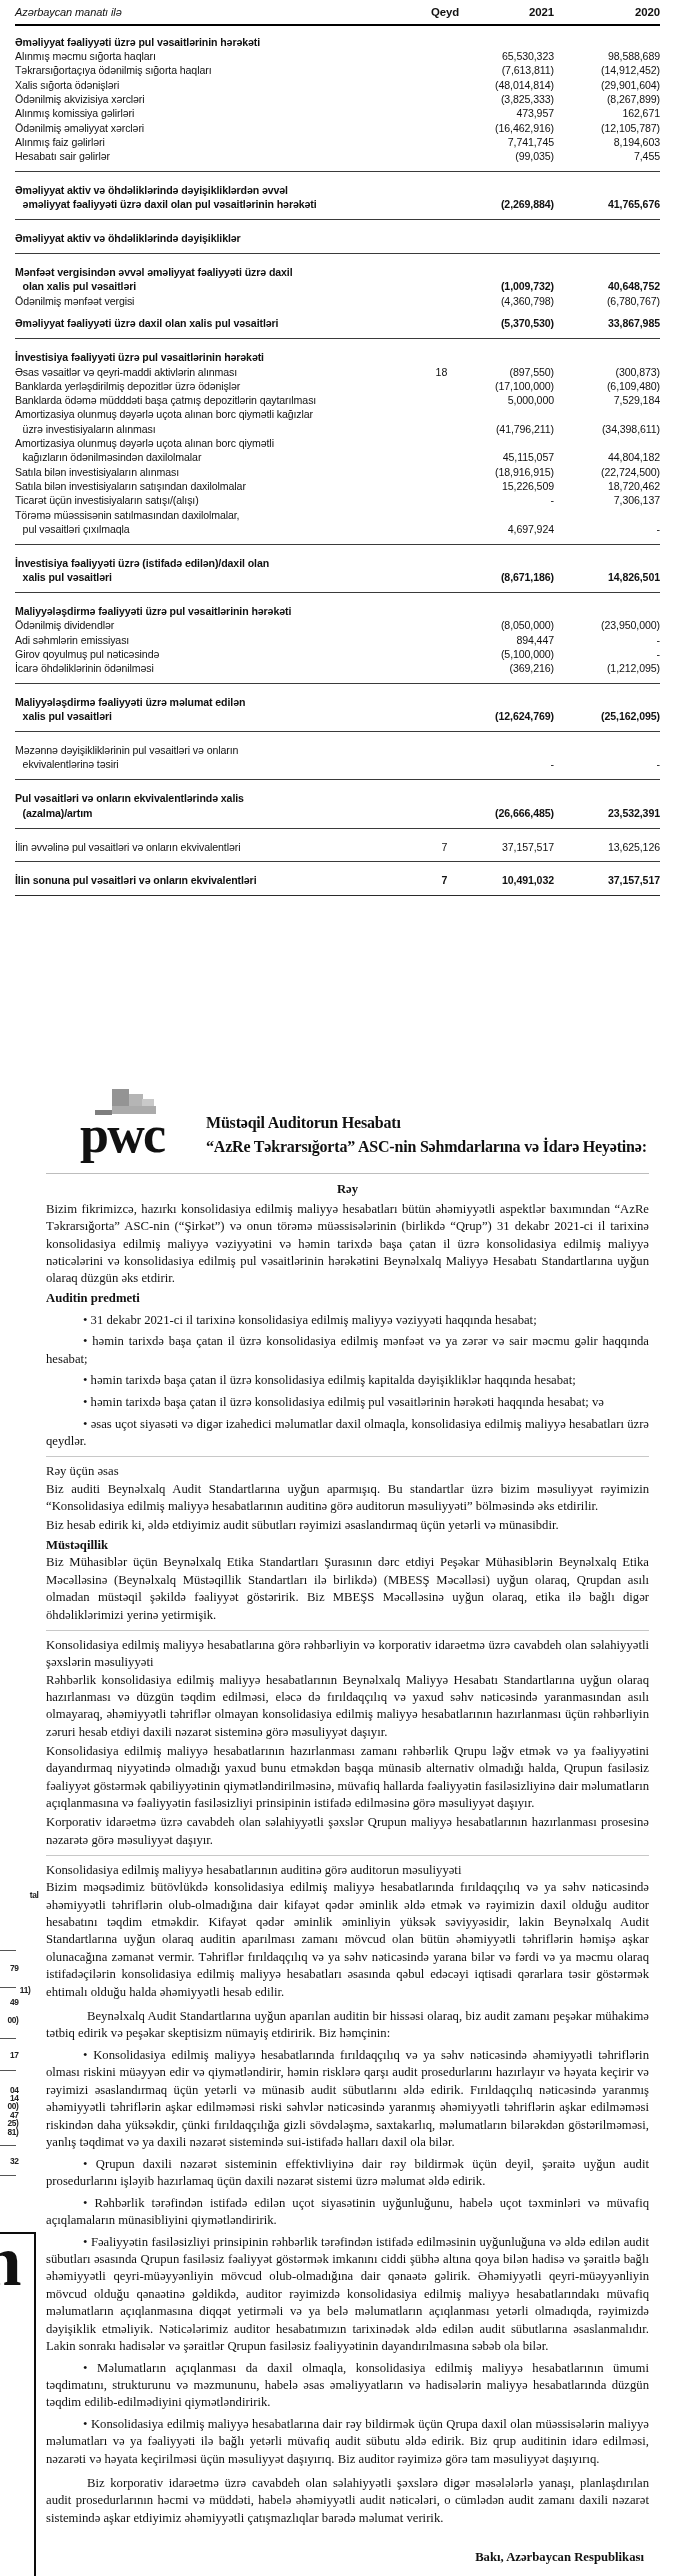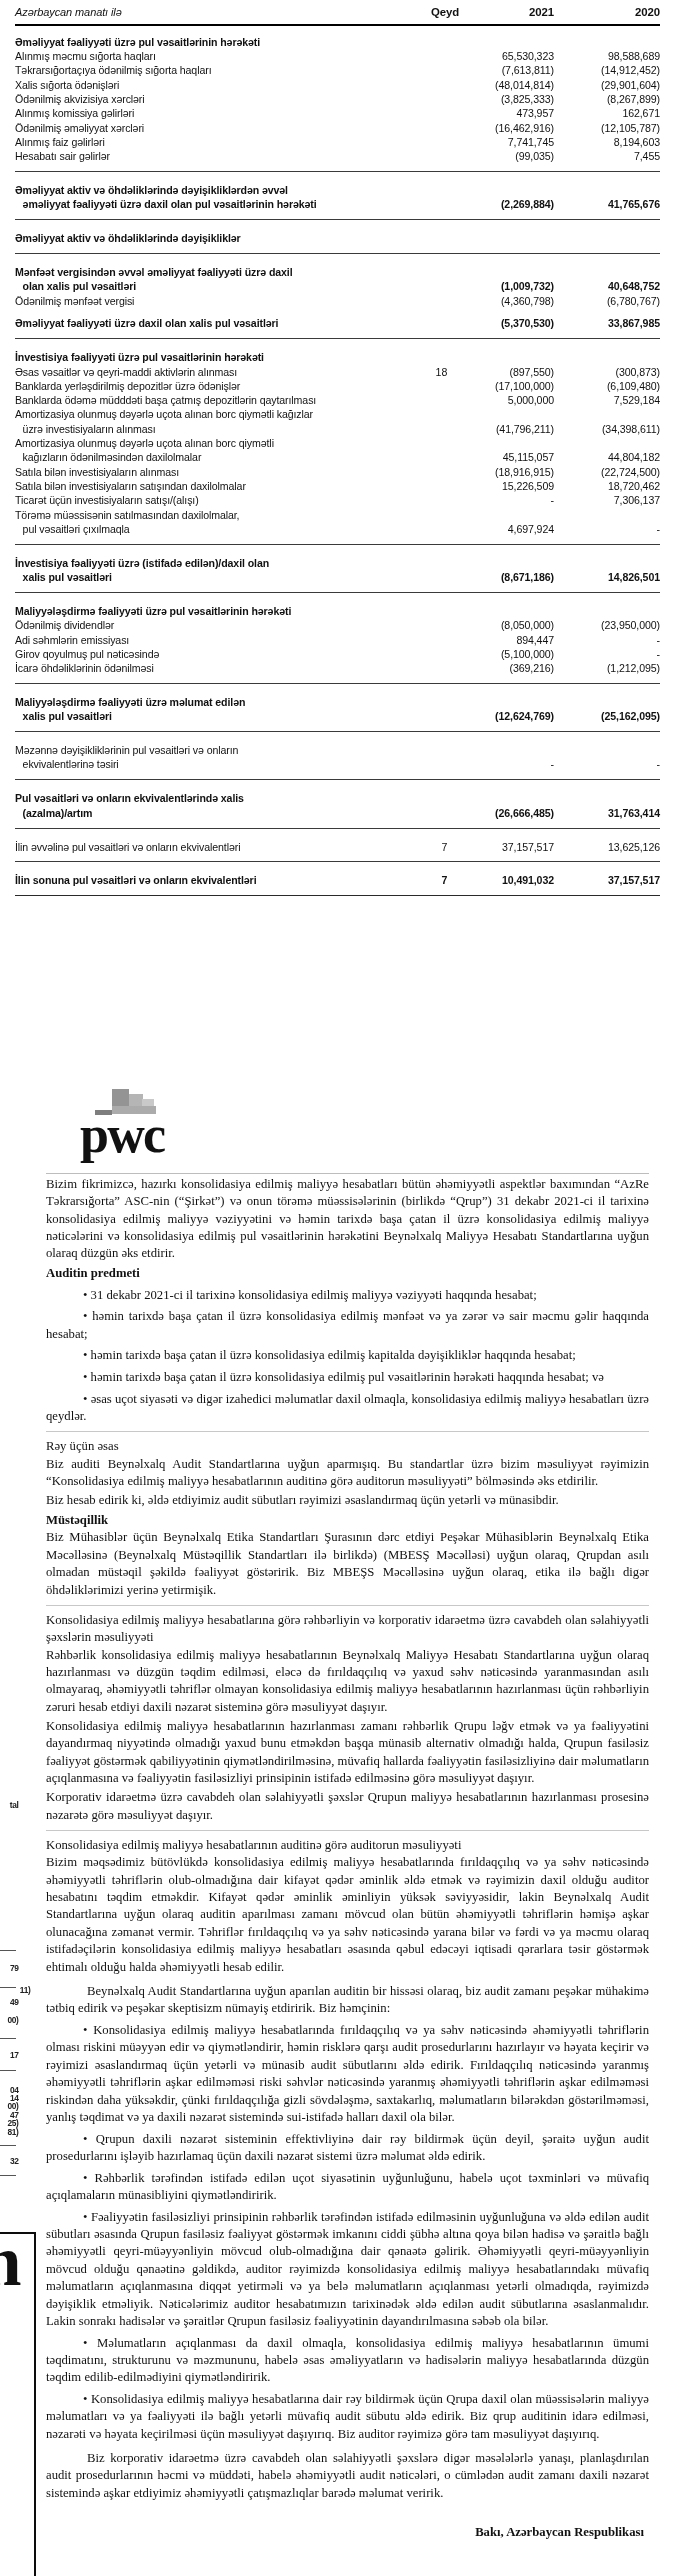--- a/index.html
+++ b/index.html
@@ -260,21 +260,21 @@
         <div class="note"></div>
         <div class="num">-</div>
         <div class="num">-</div>
       </div>
       <div class="t-rule"></div>
       <div class="row total">
         <div class="lbl">Pul vəsaitləri və onların ekvivalentlərində xalis
 (azalma)/artım</div>
         <div class="note"></div>
         <div class="num">(26,666,485)</div>
-        <div class="num">31,763,414</div>
+        <div class="num">23,532,391</div>
       </div>
       <div class="t-rule"></div>
       <div class="row item" style="margin-top: 8.4px;">
         <div class="lbl">İlin əvvəlinə pul vəsaitləri və onların ekvivalentləri</div>
         <div class="note">7</div>
         <div class="num">37,157,517</div>
         <div class="num">13,625,126</div>
       </div>
       <div class="t-rule"></div>
       <div class="row total">
@@ -290,23 +290,28 @@
 <div id="report">
   <div id="report-header">
     <div id="pwc-logo">
       <div class="blk" style="left:32px;top:1.7px;width:17px;height:25px;background:#949494;"></div>
       <div class="blk" style="left:49px;top:6.8px;width:13.5px;height:20px;background:#b5b5b5;"></div>
       <div class="blk" style="left:62px;top:11.8px;width:11.8px;height:15px;background:#c9c9c9;"></div>
       <div class="blk" style="left:32px;top:18.6px;width:44px;height:8.4px;background:#ababab;"></div>
       <div class="blk" style="left:15px;top:23px;width:17px;height:5px;background:#7e7e7e;"></div>
       <div id="pwc-word">pwc</div>
     </div>
+    <div id="report-titles">
+      <div class="rt">Müstəqil Auditorun Hesabatı</div>
+      <div class="rt">“AzRe Təkrarsığorta” ASC-nin Səhmdarlarına və İdarə Heyətinə:</div>
+    </div>
   </div>
   <div class="hdr-grey"></div>
   <div id="report-blocks">
+      <div class="r-hc">Rəy</div>
       <div class="r-p">Bizim fikrimizcə, hazırkı konsolidasiya edilmiş maliyyə hesabatları bütün əhəmiyyətli aspektlər baxımından “AzRe Təkrarsığorta” ASC-nin (“Şirkət”) və onun törəmə müəssisələrinin (birlikdə “Qrup”) 31 dekabr 2021-ci il tarixinə konsolidasiya edilmiş maliyyə vəziyyətini və həmin tarixdə başa çatan il üzrə konsolidasiya edilmiş maliyyə nəticələrini və konsolidasiya edilmiş pul vəsaitlərinin hərəkətini Beynəlxalq Maliyyə Hesabatı Standartlarına uyğun olaraq düzgün əks etdirir.</div>
       <div class="r-hb">Auditin predmeti</div>
       <div class="r-b">• 31 dekabr 2021-ci il tarixinə konsolidasiya edilmiş maliyyə vəziyyəti haqqında hesabat;</div>
       <div class="r-b">• həmin tarixdə başa çatan il üzrə konsolidasiya edilmiş mənfəət və ya zərər və sair məcmu gəlir haqqında hesabat;</div>
       <div class="r-b">• həmin tarixdə başa çatan il üzrə konsolidasiya edilmiş kapitalda dəyişikliklər haqqında  hesabat;</div>
       <div class="r-b">• həmin tarixdə başa çatan il üzrə konsolidasiya edilmiş pul vəsaitlərinin hərəkəti haqqında hesabat; və</div>
       <div class="r-b">• əsas uçot siyasəti və digər izahedici məlumatlar daxil olmaqla, konsolidasiya edilmiş maliyyə hesabatları üzrə qeydlər.</div>
       <div class="g-rule"></div>
       <div class="r-h">Rəy üçün əsas</div>
       <div class="r-p">Biz auditi Beynəlxalq Audit Standartlarına uyğun aparmışıq. Bu standartlar üzrə bizim məsuliyyət rəyimizin “Konsolidasiya edilmiş maliyyə hesabatlarının auditinə görə auditorun məsuliyyəti” bölməsində əks etdirilir.</div>
@@ -330,21 +335,21 @@
       <div class="r-b">• Konsolidasiya edilmiş maliyyə hesabatlarına dair rəy bildirmək üçün Qrupa daxil olan müəssisələrin maliyyə məlumatları və ya fəaliyyəti ilə bağlı yetərli müvafiq audit sübutu əldə edirik. Biz qrup auditinin idarə edilməsi, nəzarəti və həyata keçirilməsi üçün məsuliyyət daşıyırıq. Biz auditor rəyimizə görə tam məsuliyyət daşıyırıq.</div>
       <div class="r-p r-ind">Biz korporativ idarəetmə üzrə cavabdeh olan səlahiyyətli şəxslərə digər məsələlərlə yanaşı, planlaşdırılan audit prosedurlarının həcmi və müddəti, habelə əhəmiyyətli audit nəticələri, o cümlədən audit zamanı daxili nəzarət sistemində aşkar etdiyimiz əhəmiyyətli çatışmazlıqlar barədə məlumat veririk.</div>
     </div>
   <div id="signoff">
     <div>Bakı, Azərbaycan Respublikası</div>
 
   </div>
 </div>
 
 <div id="margin-strip">
-    <div class="mfrag" style="top: 1801px;">tal</div>
+    <div class="mfrag" style="top: 1891px; padding-left: 20px;">tal</div>
     <div class="mrule" style="top: 1950px;"></div>
     <div class="mfrag" style="top: 1964px;">79</div>
     <div class="mrule" style="top: 1987px;"></div>
     <div class="mfrag" style="top: 1998px;">49</div>
     <div class="mfrag" style="top: 1986px; padding-left: 12px;">11)</div>
     <div class="mfrag" style="top: 2016px;">00)</div>
     <div class="mrule" style="top: 2038px;"></div>
     <div class="mfrag" style="top: 2051px;">17</div>
     <div class="mrule" style="top: 2070px;"></div>
     <div class="mfrag" style="top: 2086px;">04</div>

